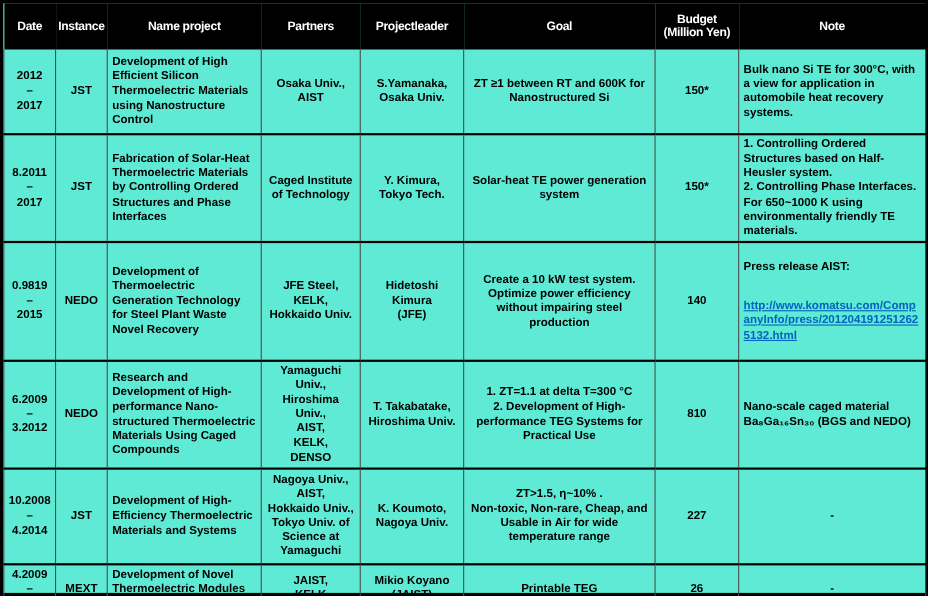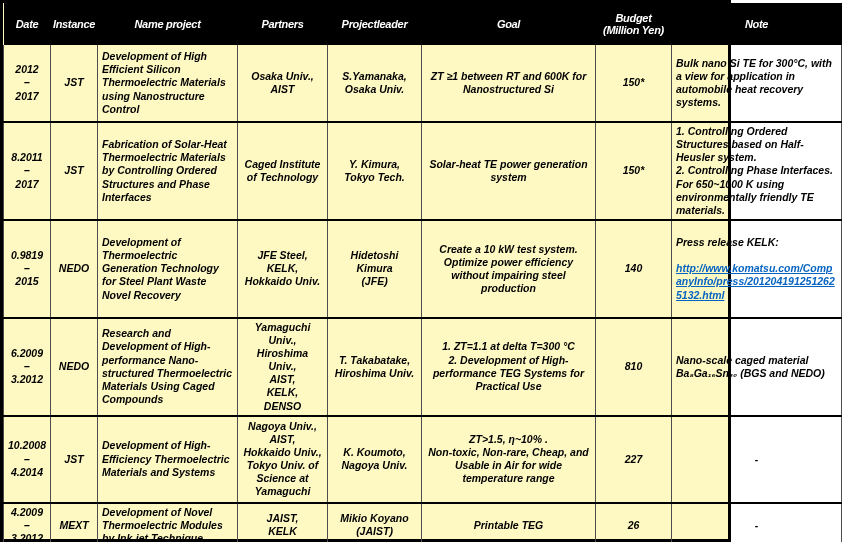--- a/index.html
+++ b/index.html
@@ -1,21 +1,20 @@
 <!DOCTYPE html>
 <html style="--header-bg: #000000; --header-fg: #ffffff; --text: #000000; --link: #0563c1; --border: #000000;"><head>
 <meta charset="utf-8">
 <style>
   html, body { margin: 0; padding: 0; background: #fff; }
   .frame {
-    width: 731px; height: 542px; box-sizing: border-box;
+    width: 844px; height: 542px; box-sizing: border-box;
     border: 3px solid var(--border, #000);
-    background: #fef9c3;
+    background: #5eead4;
     font-family: "Liberation Sans", "DejaVu Sans", sans-serif;
-    font-style: italic;
   }
   table.projects {
     width: 100%; height: 100%;
     border-collapse: collapse; table-layout: fixed;
     font-weight: bold; color: var(--text, #000);
   }
   th {
     background: var(--header-bg, #000);
     color: var(--header-fg, #fff);
     font-size: 11px; letter-spacing: -0.3px;
@@ -49,20 +48,21 @@
   col.w-goal { width: 174px; }
   col.w-budget { width: 76px; }
   col.w-note { width: 170px; }
   .note-prefix { display: block; }
   a.url-link {
     display: block;
     color: var(--link, #0563c1);
     text-decoration: underline;
     word-break: break-all;
     font-weight: bold;
+    margin-top: 10px;
   }
 </style>
 </head>
 <body>
 
 <div class="frame">
   <table class="projects">
     <colgroup>
       <col class="w-date">
         <col class="w-instance">
@@ -124,21 +124,21 @@
         <td class="left">Development of Thermoelectric Generation Technology for Steel Plant Waste Novel Recovery</td>
         <td>JFE Steel,
 KELK,
 Hokkaido Univ.</td>
         <td>Hidetoshi Kimura
 (JFE)</td>
         <td>Create a 10 kW test system.
 Optimize power efficiency without impairing steel production</td>
         <td>140</td>
         <td class="left">
-          <span class="note-prefix">Press release KELK:</span>
+          <span class="note-prefix">Press release AIST:</span>
           <a class="url-link" href="#">http://www.komatsu.com/CompanyInfo/press/2012041912512625132.html</a>
         </td>
       </tr>
       <tr class="h-r4">
         <td>6.2009
 –
 3.2012</td>
         <td>NEDO</td>
         <td class="left">Research and Development of High-performance Nano-structured Thermoelectric Materials Using Caged Compounds</td>
         <td>Yamaguchi Univ.,

